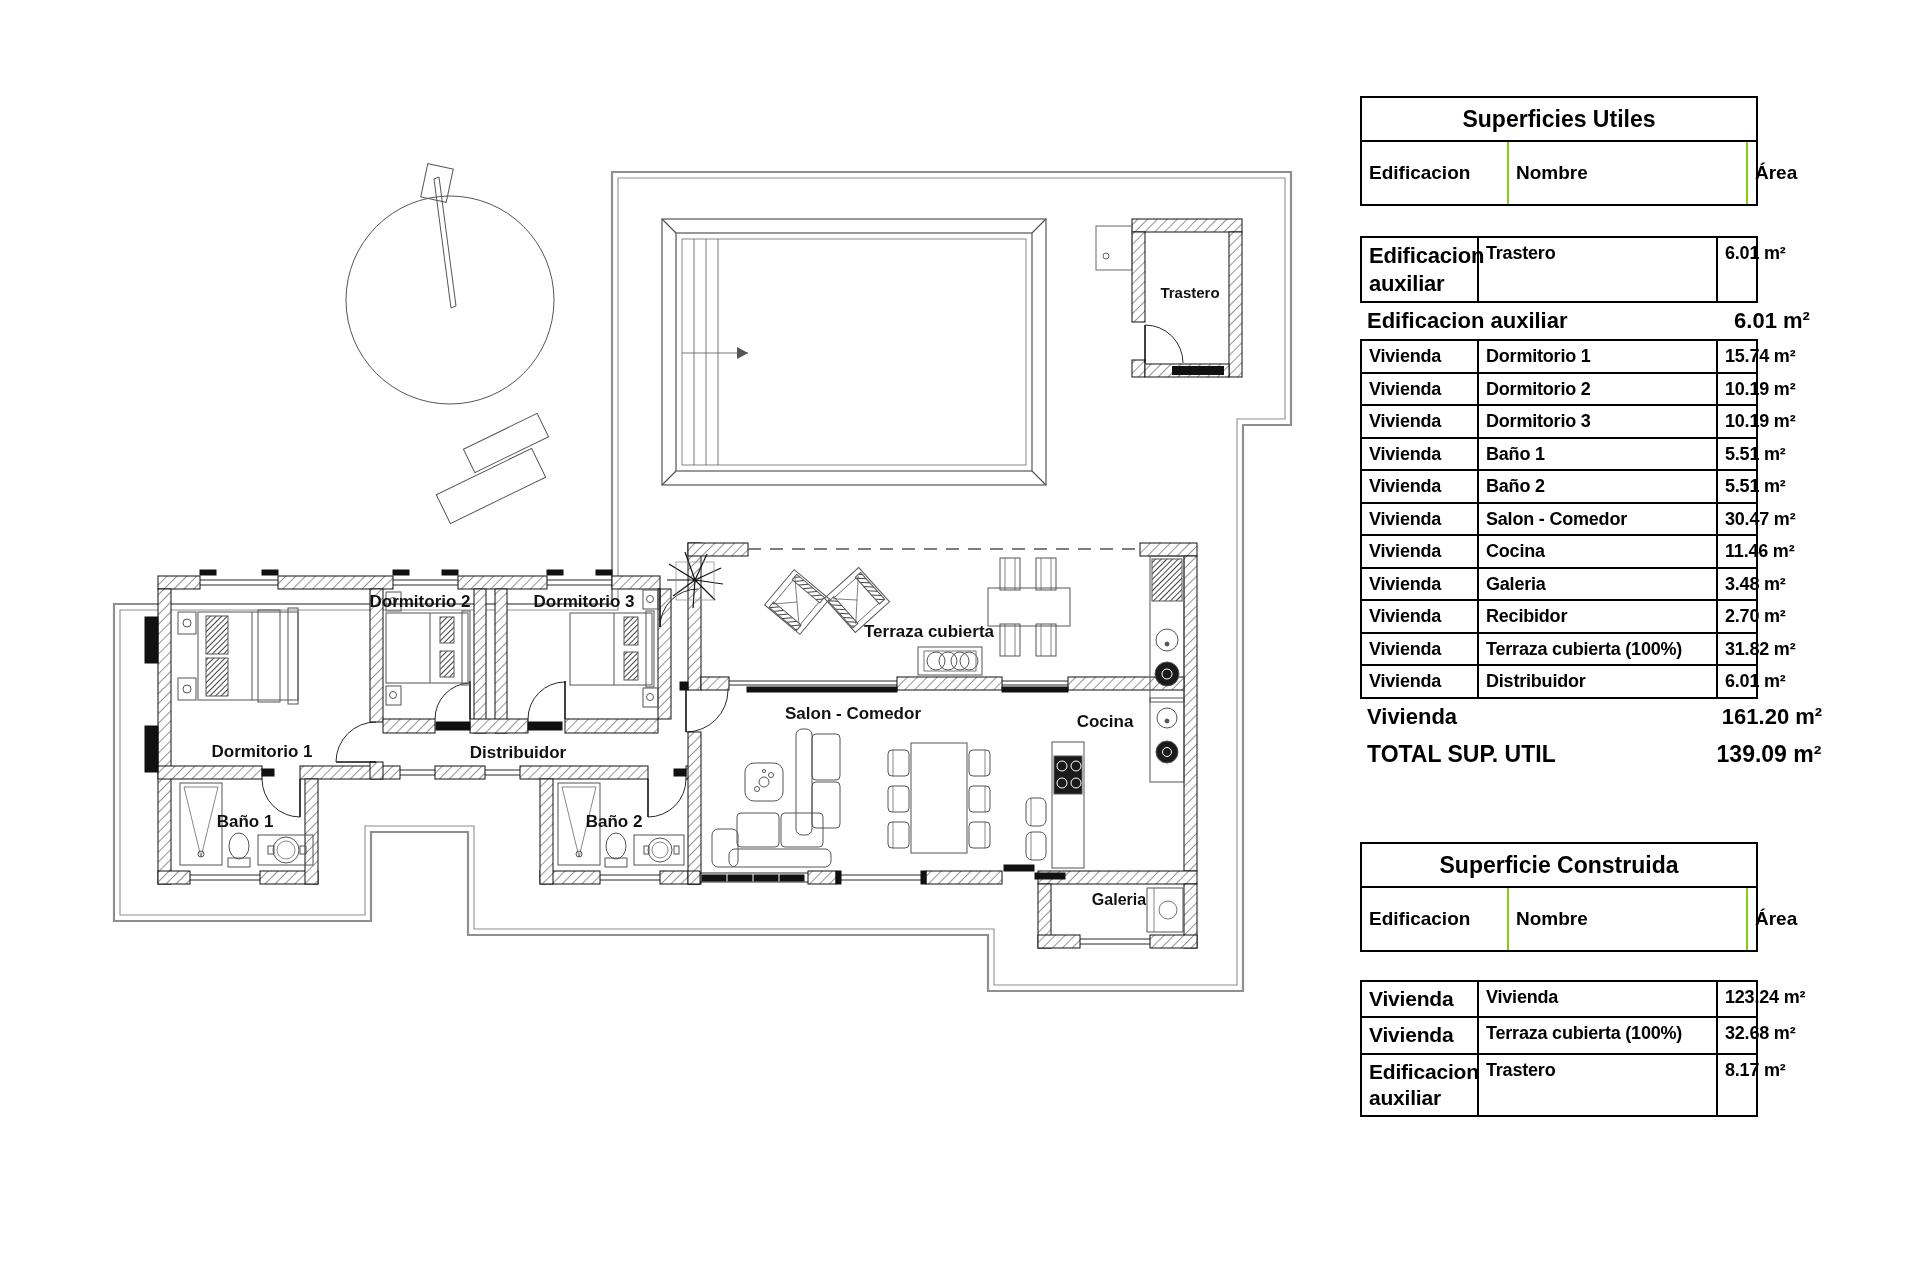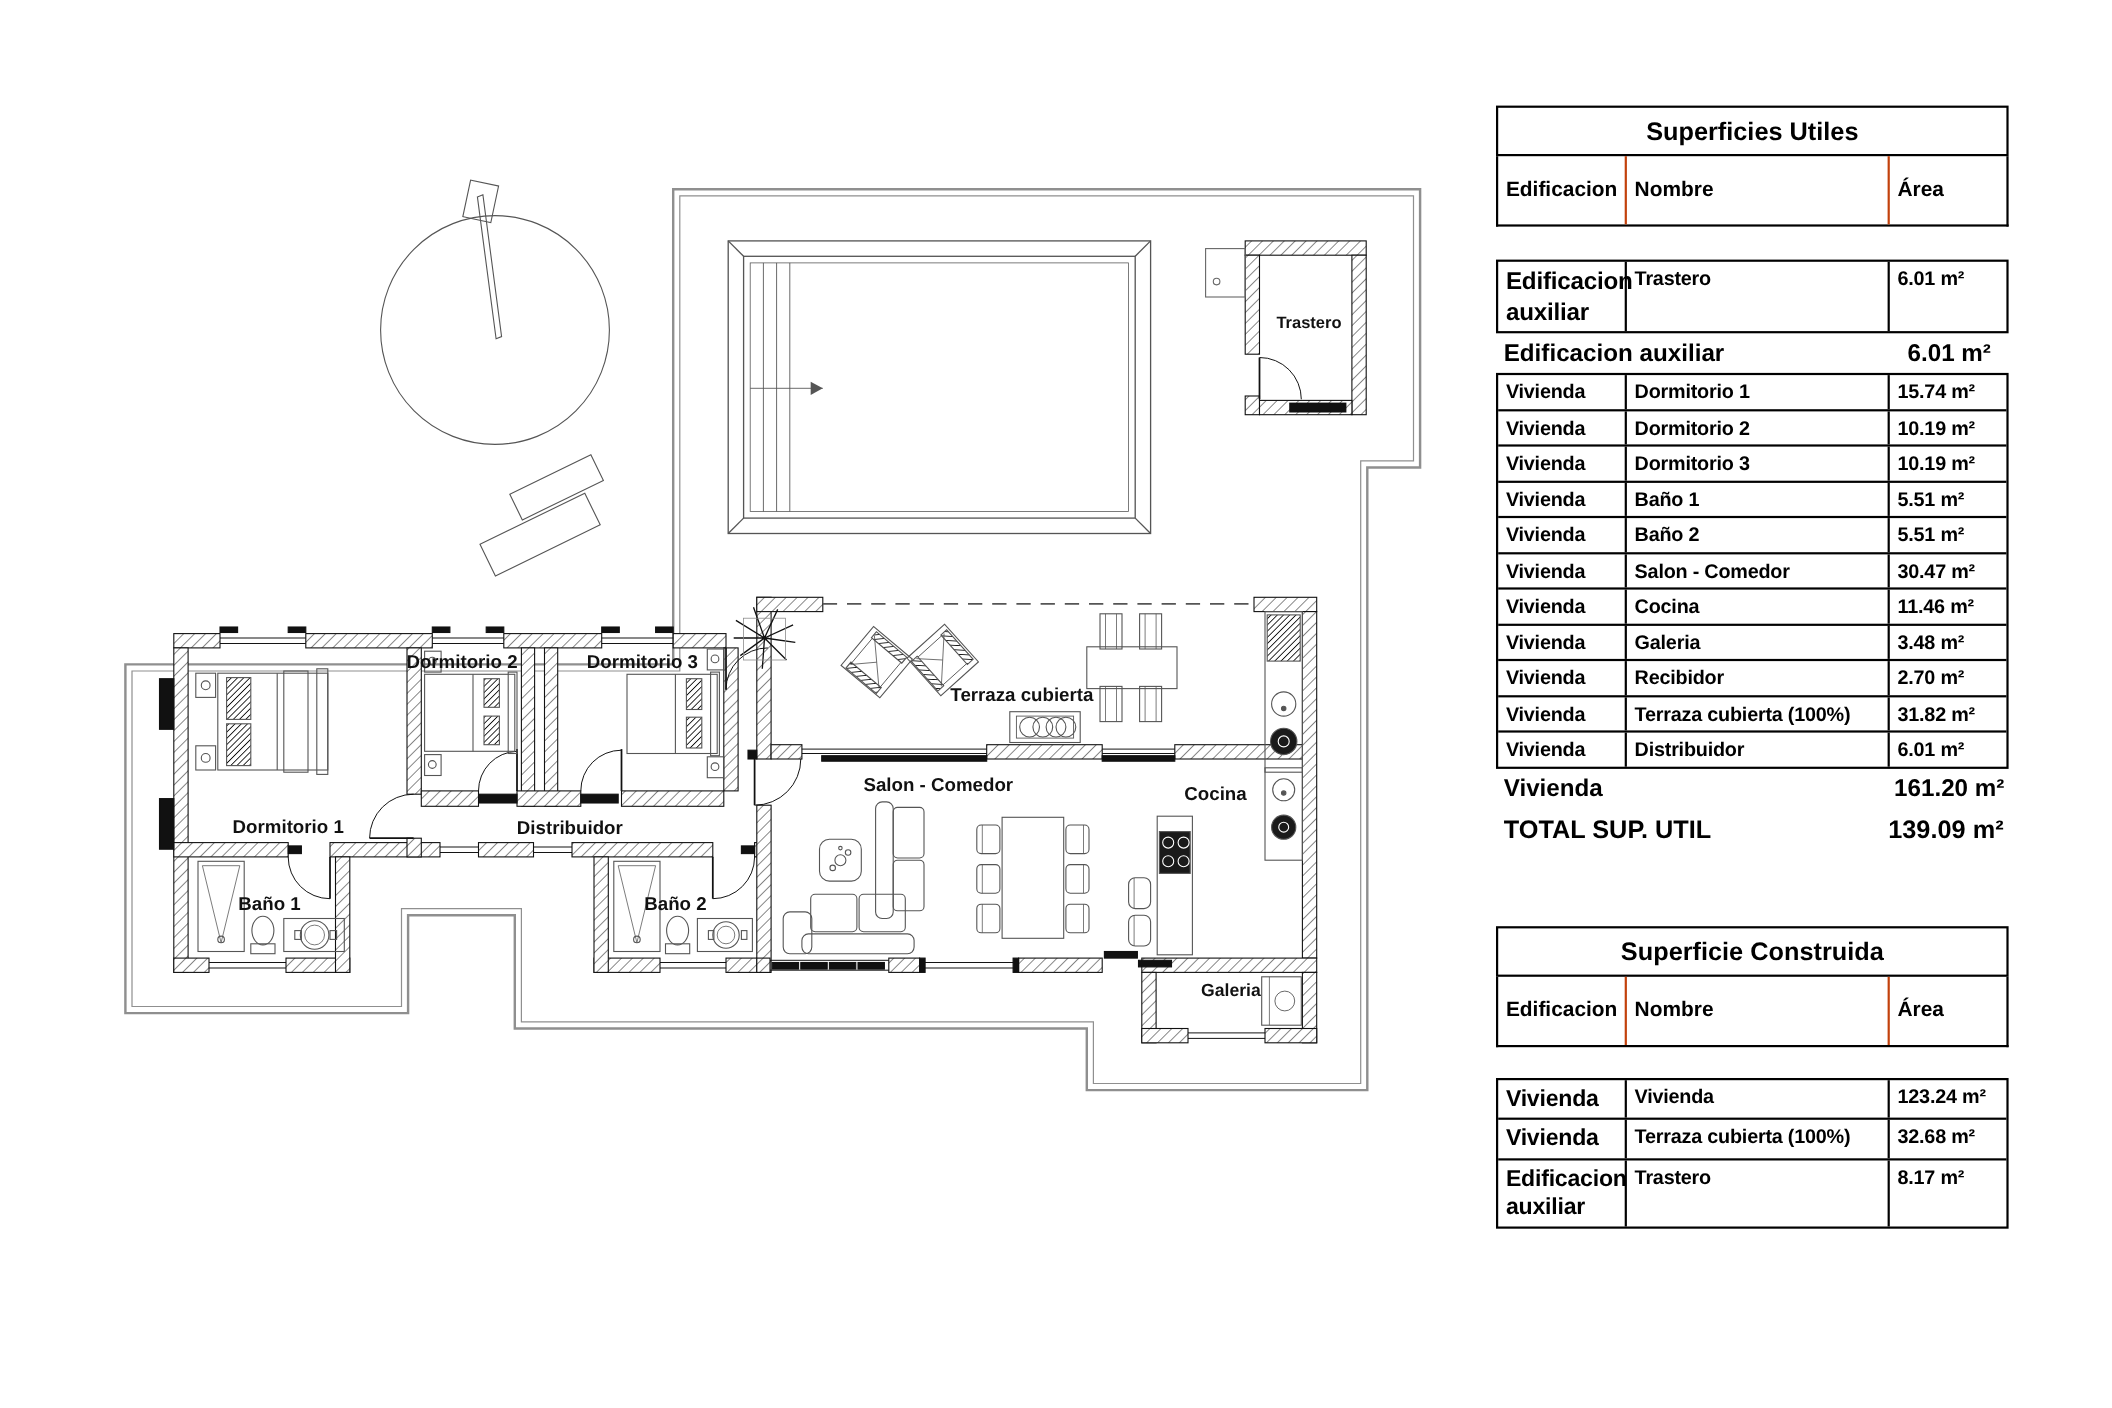--- a/index.html
+++ b/index.html
@@ -1,24 +1,24 @@
 <!DOCTYPE html>
 <html><head>
 <meta charset="utf-8">
 <style>
   html,body{margin:0;padding:0;background:#ffffff;}
   .canvas{position:relative;width:1920px;height:1280px;background:#fff;overflow:hidden;
           font-family:"Liberation Sans",sans-serif;}
   svg text{font-family:"Liberation Sans",sans-serif;font-weight:bold;fill:#111;}
-  .tbl{position:absolute;left:1360px;width:466px;color:#000;font-weight:bold;}
+  .tbl{position:absolute;left:1360px;width:398px;color:#000;font-weight:bold;}
   .tbl .title{border:2px solid #000;height:42px;display:flex;align-items:center;justify-content:center;font-size:23px;}
   .grid3{display:grid;grid-template-columns:115px 239px 116px;}
   .tbl .head{border:2px solid #000;border-top:none;}
   .tbl .head > div{padding:20px 7px;font-size:19px;}
-  .tbl .head > div + div{border-left:2px solid #c2410c;}
+  .tbl .head > div + div{border-left:2px solid #84cc16;margin-left:30px;}
   .gap{height:30px;}
   .block{border:2px solid #000;}
   .row{min-height:30px;}
   .row + .row{border-top:2px solid #000;}
   .row > div{padding:4px 7px;font-size:18px;line-height:1.25;letter-spacing:-0.2px;}
   .row > div + div{border-left:2px solid #000;}
   .c3{text-align:left;}
   .row.tall{min-height:58px;}
   .sumrow{position:relative;padding:5px 7px;font-size:22px;min-height:26px;}
   .sumrow .val{position:absolute;left:354px;top:5px;width:116px;text-align:center;}

